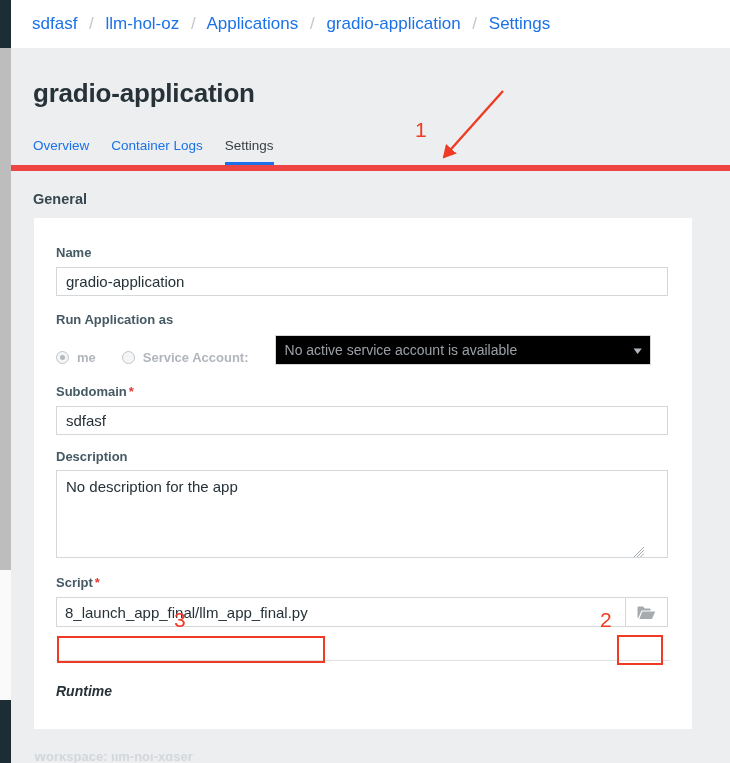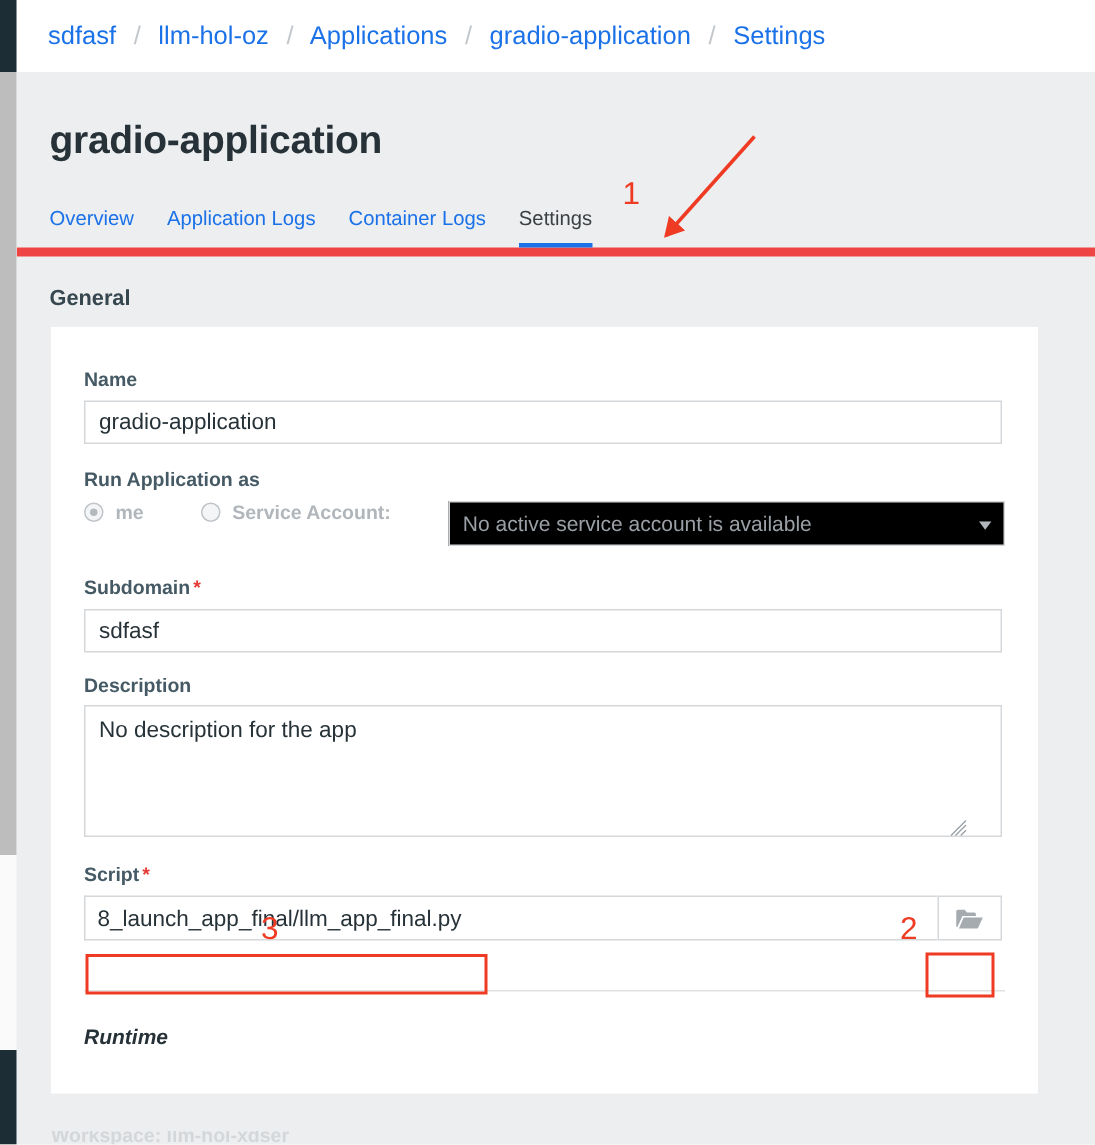--- a/index.html
+++ b/index.html
@@ -161,24 +161,23 @@
     padding: 0 9px;
     outline: none;
     display: block;
   }
 
   .field-block { margin-bottom: 16px; }
 
   
   #run-as-row {
     display: flex;
-    align-items: flex-start;
+    align-items: flex-end;
     height: 31px;
     margin-bottom: 19px;
-    gap: 12px;
   }
   .radio-wrap {
     display: flex;
     align-items: center;
     margin-right: 26px;
     cursor: default;
   }
   .radio {
     width: 13px; height: 13px;
     border-radius: 50%;
@@ -350,21 +349,20 @@
     <span class="crumb">Settings</span>
   </div>
 </div>
 
 <div id="content">
 
   <h1 id="page-title">gradio-application</h1>
 
   <div id="tabs">
     <div class="tab">Overview</div>
-    <div class="tab">Application Logs</div>
     <div class="tab">Container Logs</div>
     <div class="tab active">Settings</div>
   </div>
 
   <div class="section-heading">General</div>
 
   <div id="general-card">
 
     <div class="field-block">
       <label class="field-label">Name</label>

